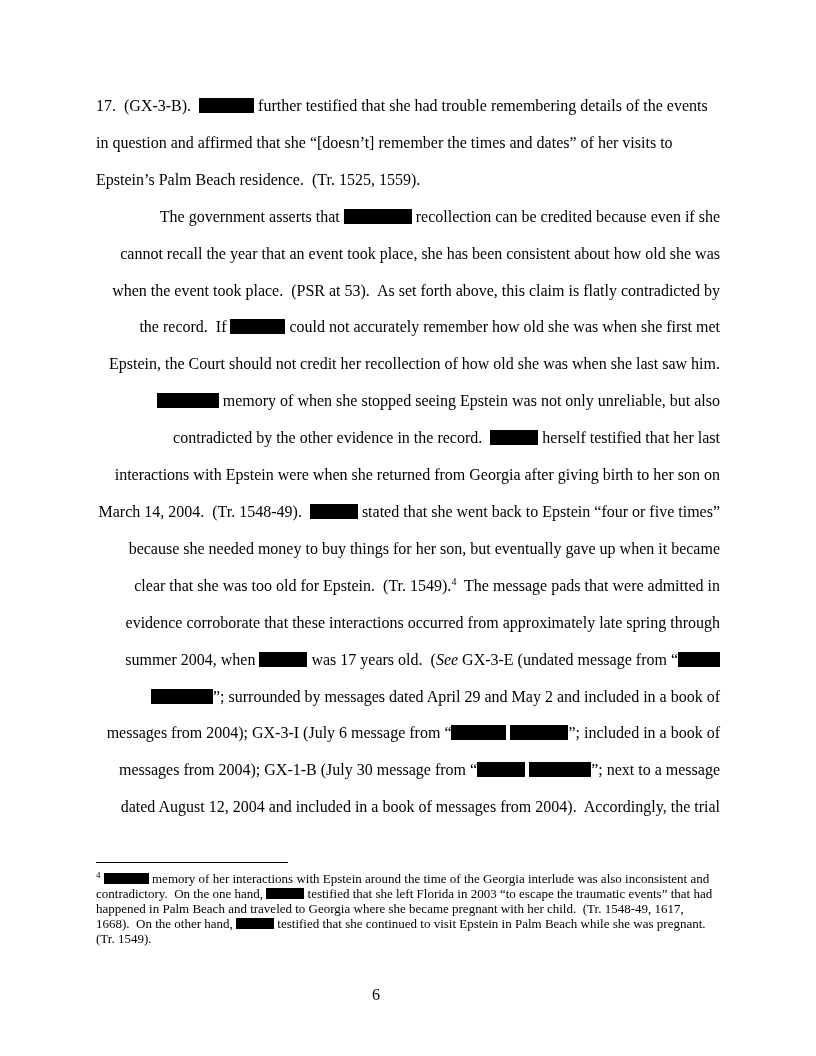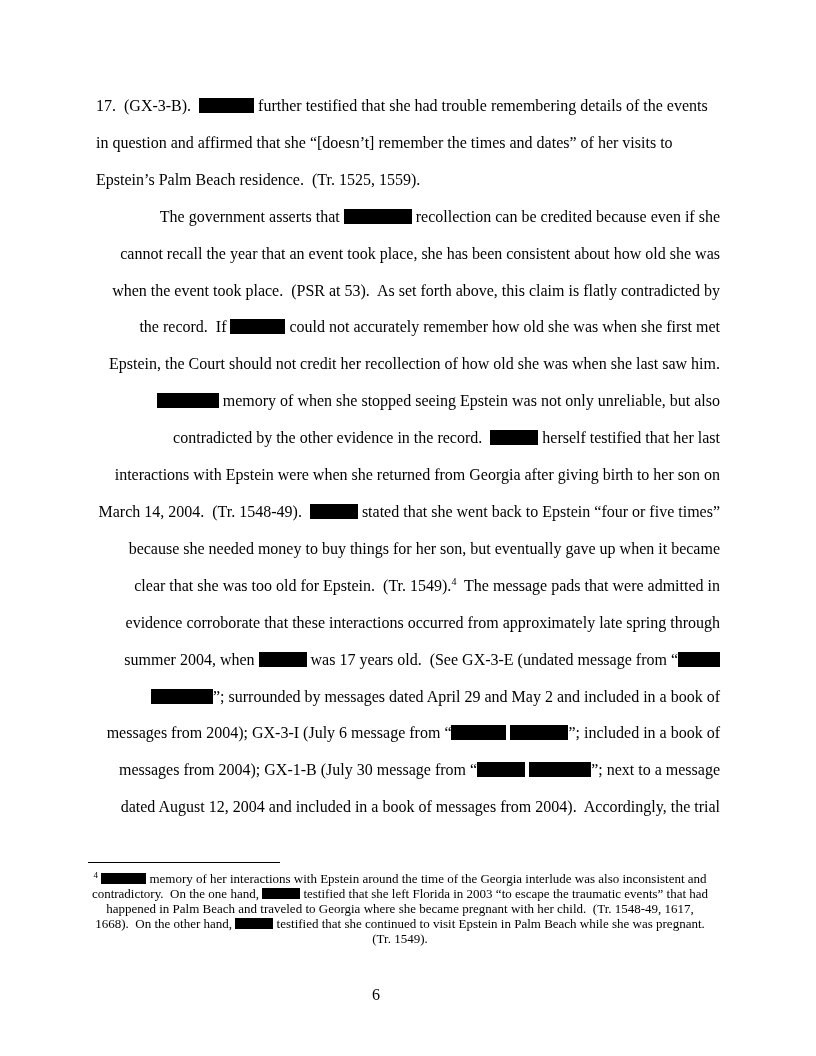--- a/index.html
+++ b/index.html
@@ -33,32 +33,32 @@
     text-indent: 48px;
     text-align: right;
   }
   .redact {
     display: inline-block;
     background: #000000;
     height: 15px;
     vertical-align: -2px;
   }
   .italic {
+    font-style: italic;
   }
   .body-text sup {
     font-size: 10px;
     line-height: 0;
     vertical-align: super;
   }
   .footnote-area {
     position: absolute;
-    left: 88px;
+    left: 96px;
     top: 862px;
     width: 624px;
-    text-align: center;
   }
   .footnote-rule {
     width: 192px;
     height: 0;
     border-top: 1px solid #000000;
     margin-bottom: 8px;
   }
   .footnote-text {
     font-size: 13px;
     line-height: 15px;

